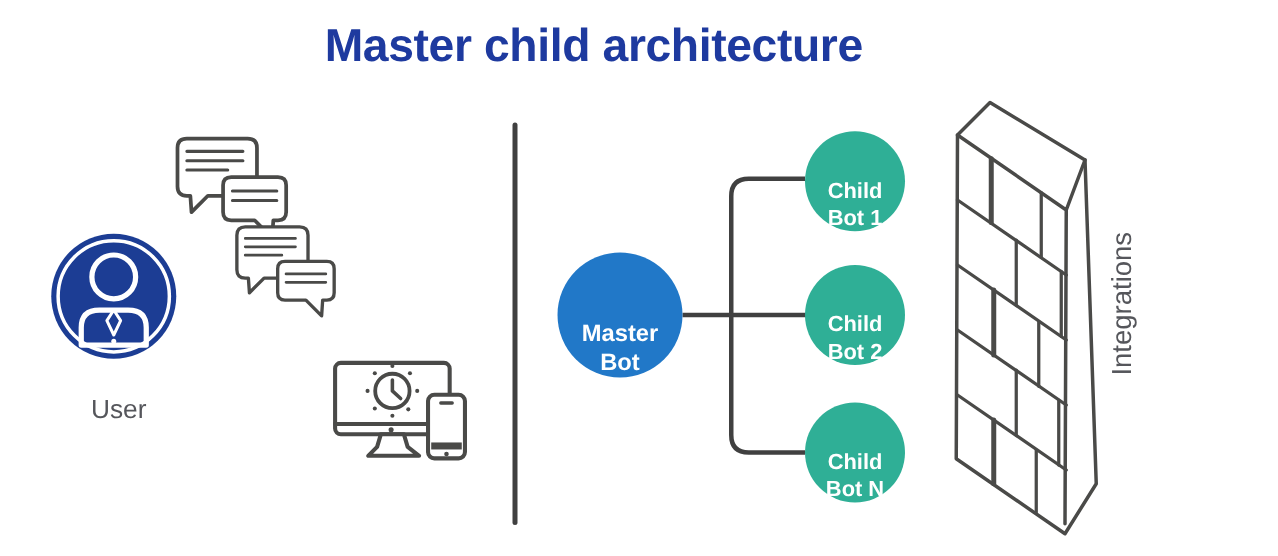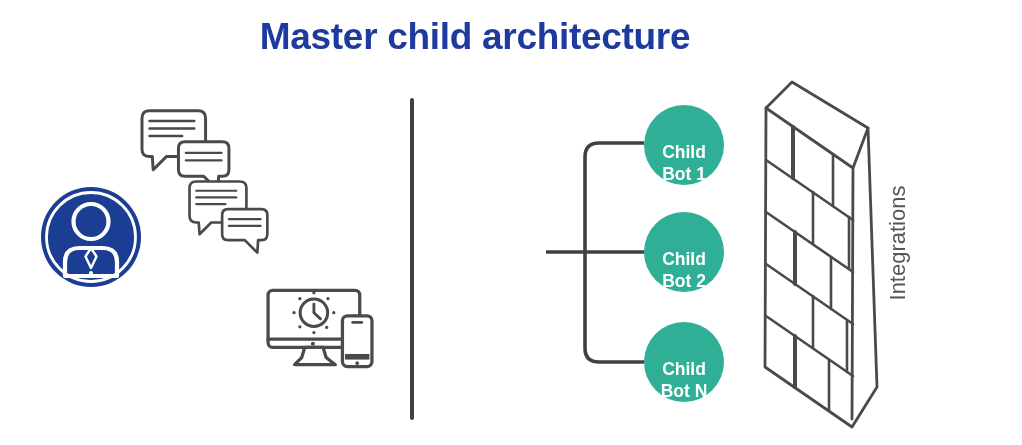--- a/index.html
+++ b/index.html
@@ -73,20 +73,21 @@
   </svg>
 
   <svg class="abs" style="left:39px;top:185px" width="104" height="104" viewBox="0 0 104 104">
     <circle cx="52" cy="52" r="50" fill="var(--user-navy,#1C3D94)"></circle>
     <circle cx="52" cy="52" r="44.5" fill="none" stroke="#ffffff" stroke-width="2.8"></circle>
     <circle cx="52" cy="36.5" r="17.5" fill="none" stroke="#ffffff" stroke-width="4.2"></circle>
     <path d="M 26 91 L 26 77 Q 26 63 40.5 63 H 63.5 Q 78 63 78 77 L 78 91 Z" fill="none" stroke="#ffffff" stroke-width="4.2" stroke-linejoin="round"></path>
     <path d="M 52 63 L 46.5 71.5 L 52 83 L 57.5 71.5 Z" fill="none" stroke="#ffffff" stroke-width="2.4" stroke-linejoin="round"></path>
     <circle cx="52" cy="88" r="2" fill="#ffffff"></circle>
   </svg>
+  <div class="user-label">User</div>
 
   <svg class="abs" style="left:264px;top:286px" width="110" height="84" viewBox="0 0 108 82">
     <rect class="ln fillw" stroke-width="3.2" x="4" y="4" width="90" height="56" rx="4.5"></rect>
     <path class="ln" stroke-width="3.2" d="M 4 52 H 94"></path>
     <circle class="dot" cx="48" cy="56.5" r="2"></circle>
     <path class="ln fillw" stroke-width="3.2" d="M 40 60 L 37 70 L 30 77 H 70 L 61 70 L 58 60 Z"></path>
     <circle class="ln" stroke-width="3" cx="49" cy="26" r="13.5"></circle>
     <path class="ln" stroke-width="2.8" d="M 49 17.5 V 26 L 55.5 32"></path>
     <circle class="dot" cx="49" cy="6.5" r="1.6"></circle>
     <circle class="dot" cx="62.8" cy="12.2" r="1.6"></circle>
@@ -102,20 +103,24 @@
     <circle class="dot" cx="91.5" cy="75.5" r="1.8"></circle>
   </svg>
 
   <div class="divider"></div>
 
   <svg class="abs" style="left:0;top:0" width="1022" height="445" viewBox="0 0 1022 445">
     <path class="wire" d="M 546 252 H 645"></path>
     <path class="wire" d="M 644 143 H 599 Q 585 143 585 157 V 348 Q 585 362 599 362 H 644"></path>
   </svg>
 
+  <div class="node master">
+    <span>Master
+Bot</span>
+  </div>
   <div class="node child child1">
     <span>Child
 Bot 1</span>
   </div>
   <div class="node child child2">
     <span>Child
 Bot 2</span>
   </div>
   <div class="node child child3">
     <span>Child

